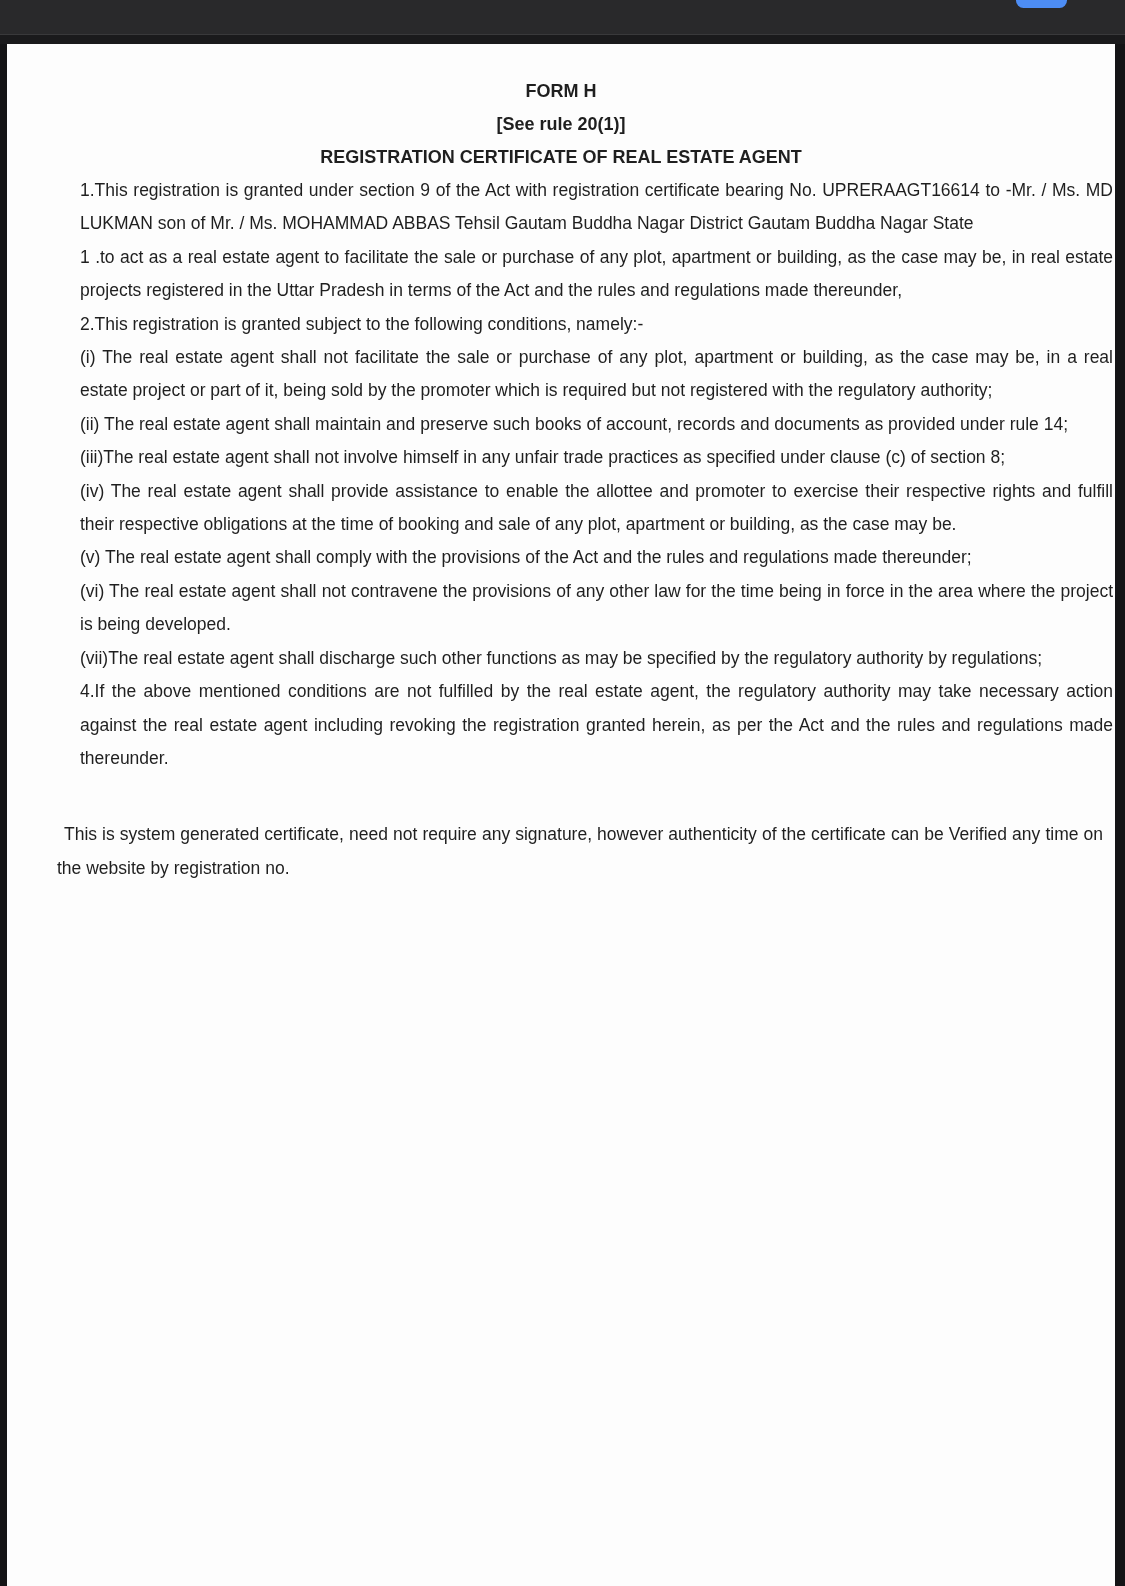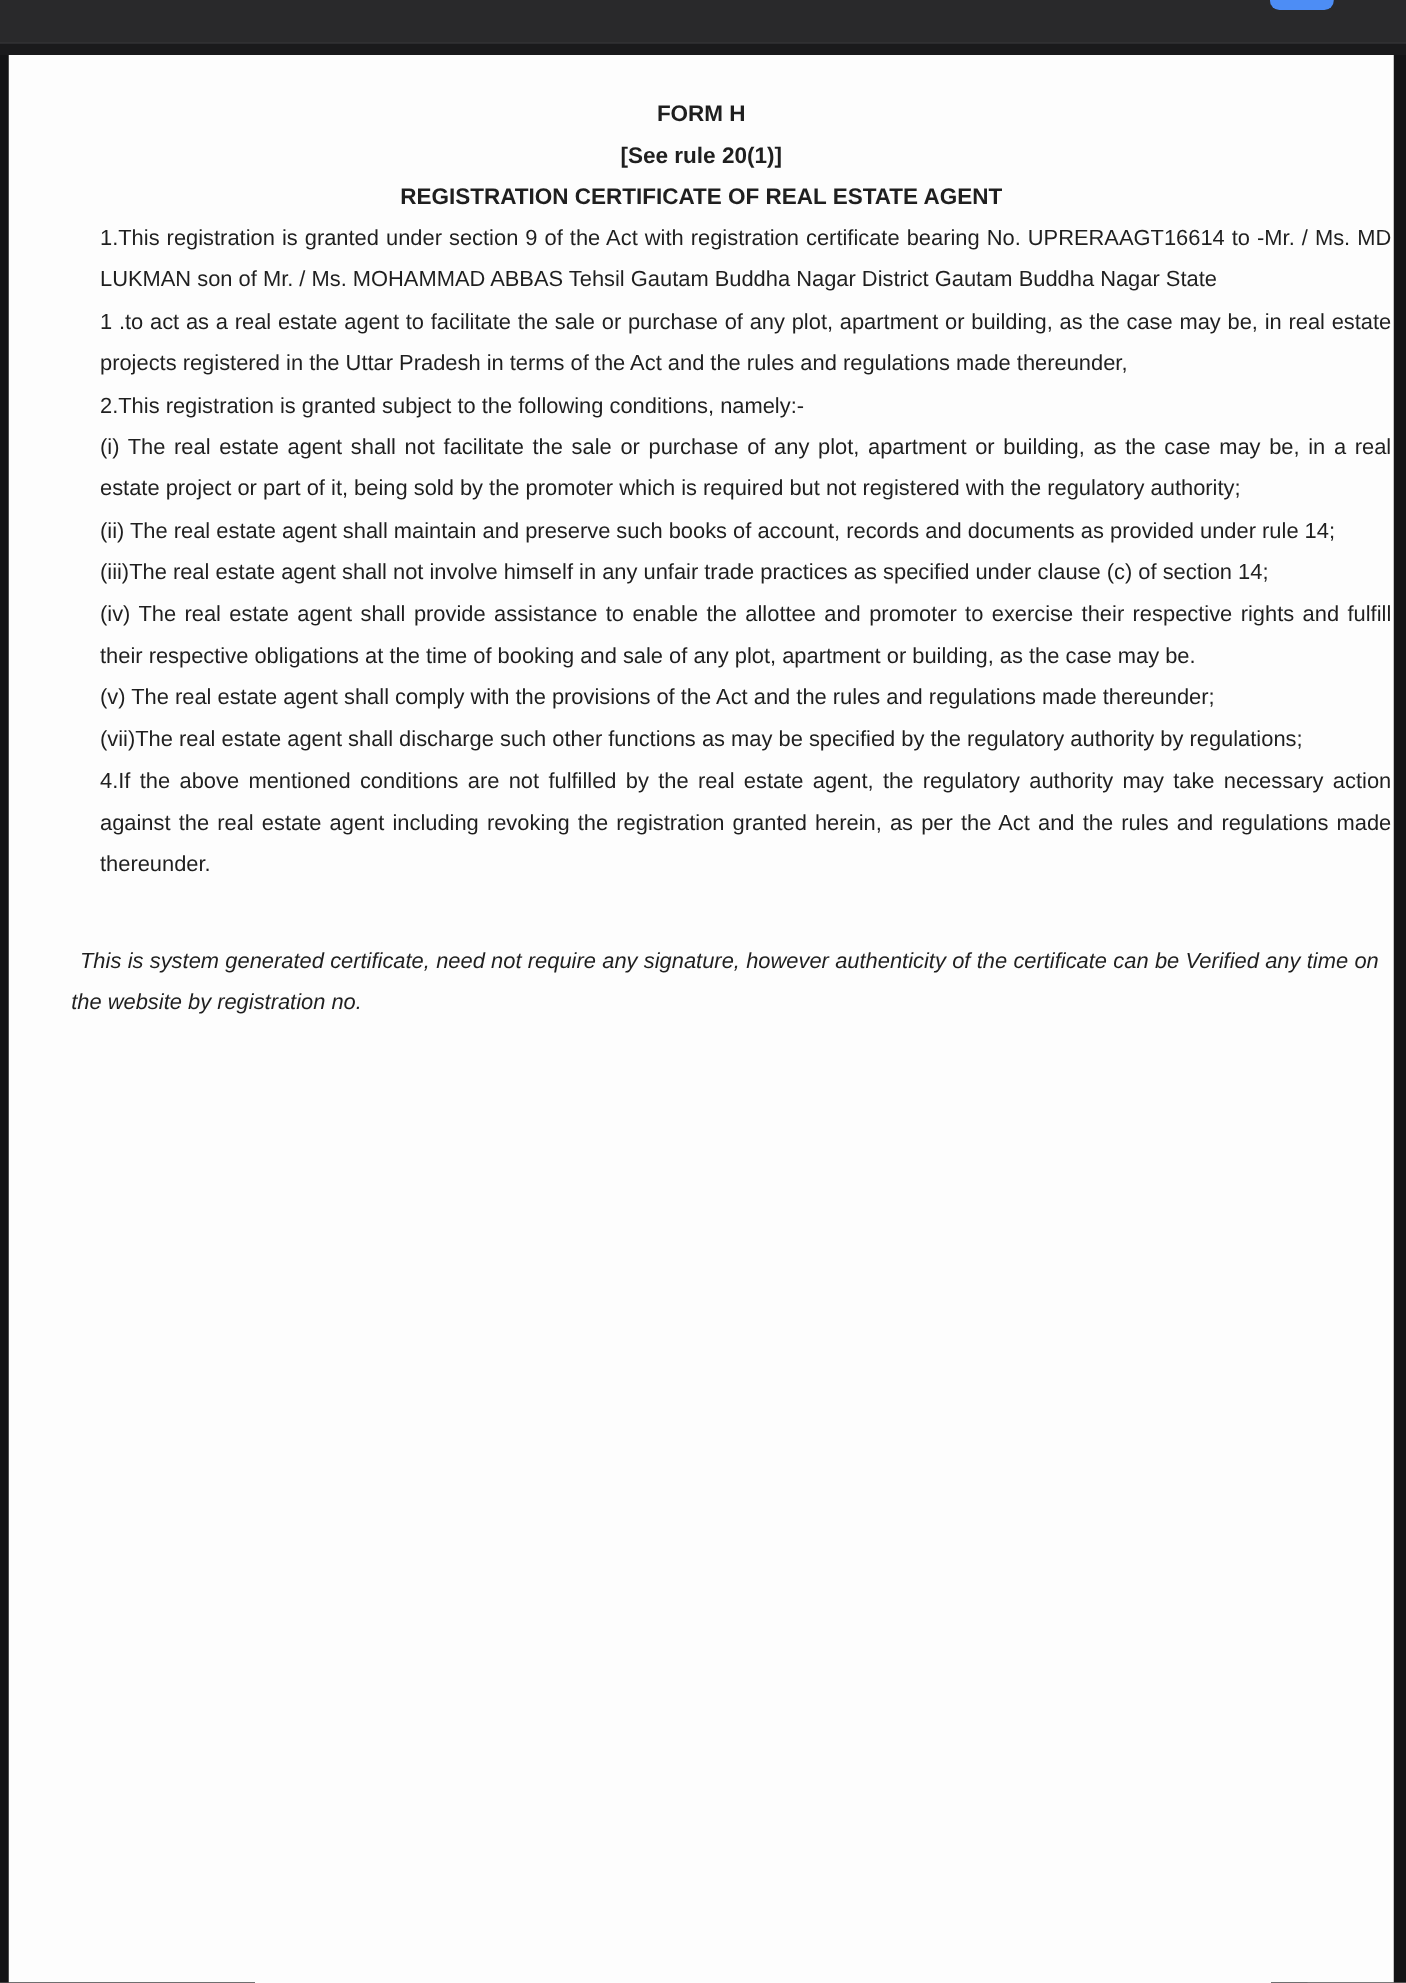--- a/index.html
+++ b/index.html
@@ -76,21 +76,20 @@
     margin: 0;
     text-align: justify;
   }
   .doc-note {
     margin-top: 43px;
     padding: 0 12px 0 50px;
     font-size: 17.5px;
     line-height: 33.4px;
     text-align: justify;
     text-indent: 7px;
-    font-style: italic;
   }
 </style>
 </head>
 <body>
 
 <div class="stage">
 
   <div class="top-bar">
     <button class="blue-btn"></button>
   </div>
@@ -104,23 +103,24 @@
       <p class="title-line">[See rule 20(1)]</p>
       <p class="title-line">REGISTRATION CERTIFICATE OF REAL ESTATE AGENT</p>
     </div>
 
     <div class="doc-body">
       <p>1.This registration is granted under section 9 of the Act with registration certificate bearing No. UPRERAAGT16614 to -Mr. / Ms. MD LUKMAN son of Mr. / Ms. MOHAMMAD ABBAS Tehsil Gautam Buddha Nagar District Gautam Buddha Nagar State</p>
       <p>1 .to act as a real estate agent to facilitate the sale or purchase of any plot, apartment or building, as the case may be, in real estate projects registered in the Uttar Pradesh in terms of the Act and the rules and regulations made thereunder,</p>
       <p>2.This registration is granted subject to the following conditions, namely:-</p>
       <p>(i) The real estate agent shall not facilitate the sale or purchase of any plot, apartment or building, as the case may be, in a real estate project or part of it, being sold by the promoter which is required but not registered with the regulatory authority;</p>
       <p>(ii) The real estate agent shall maintain and preserve such books of account, records and documents as provided under rule 14;</p>
-      <p>(iii)The real estate agent shall not involve himself in any unfair trade practices as specified under clause (c) of section 14;</p>
+      <p>(iii)The real estate agent shall not involve himself in any unfair trade practices as specified under clause (c) of section 8;</p>
       <p>(iv) The real estate agent shall provide assistance to enable the allottee and promoter to exercise their respective rights and fulfill their respective obligations at the time of booking and sale of any plot, apartment or building, as the case may be.</p>
       <p>(v) The real estate agent shall comply with the provisions of the Act and the rules and regulations made thereunder;</p>
+      <p>(vi) The real estate agent shall not contravene the provisions of any other law for the time being in force in the area where the project is being developed.</p>
       <p>(vii)The real estate agent shall discharge such other functions as may be specified by the regulatory authority by regulations;</p>
       <p>4.If the above mentioned conditions are not fulfilled by the real estate agent, the regulatory authority may take necessary action against the real estate agent including revoking the registration granted herein, as per the Act and the rules and regulations made thereunder.</p>
     </div>
 
     <p class="doc-note">This is system generated certificate, need not require any signature, however authenticity of the certificate can be Verified any time on the website by registration no.</p>
 
   </div>
 
 </div>
 

